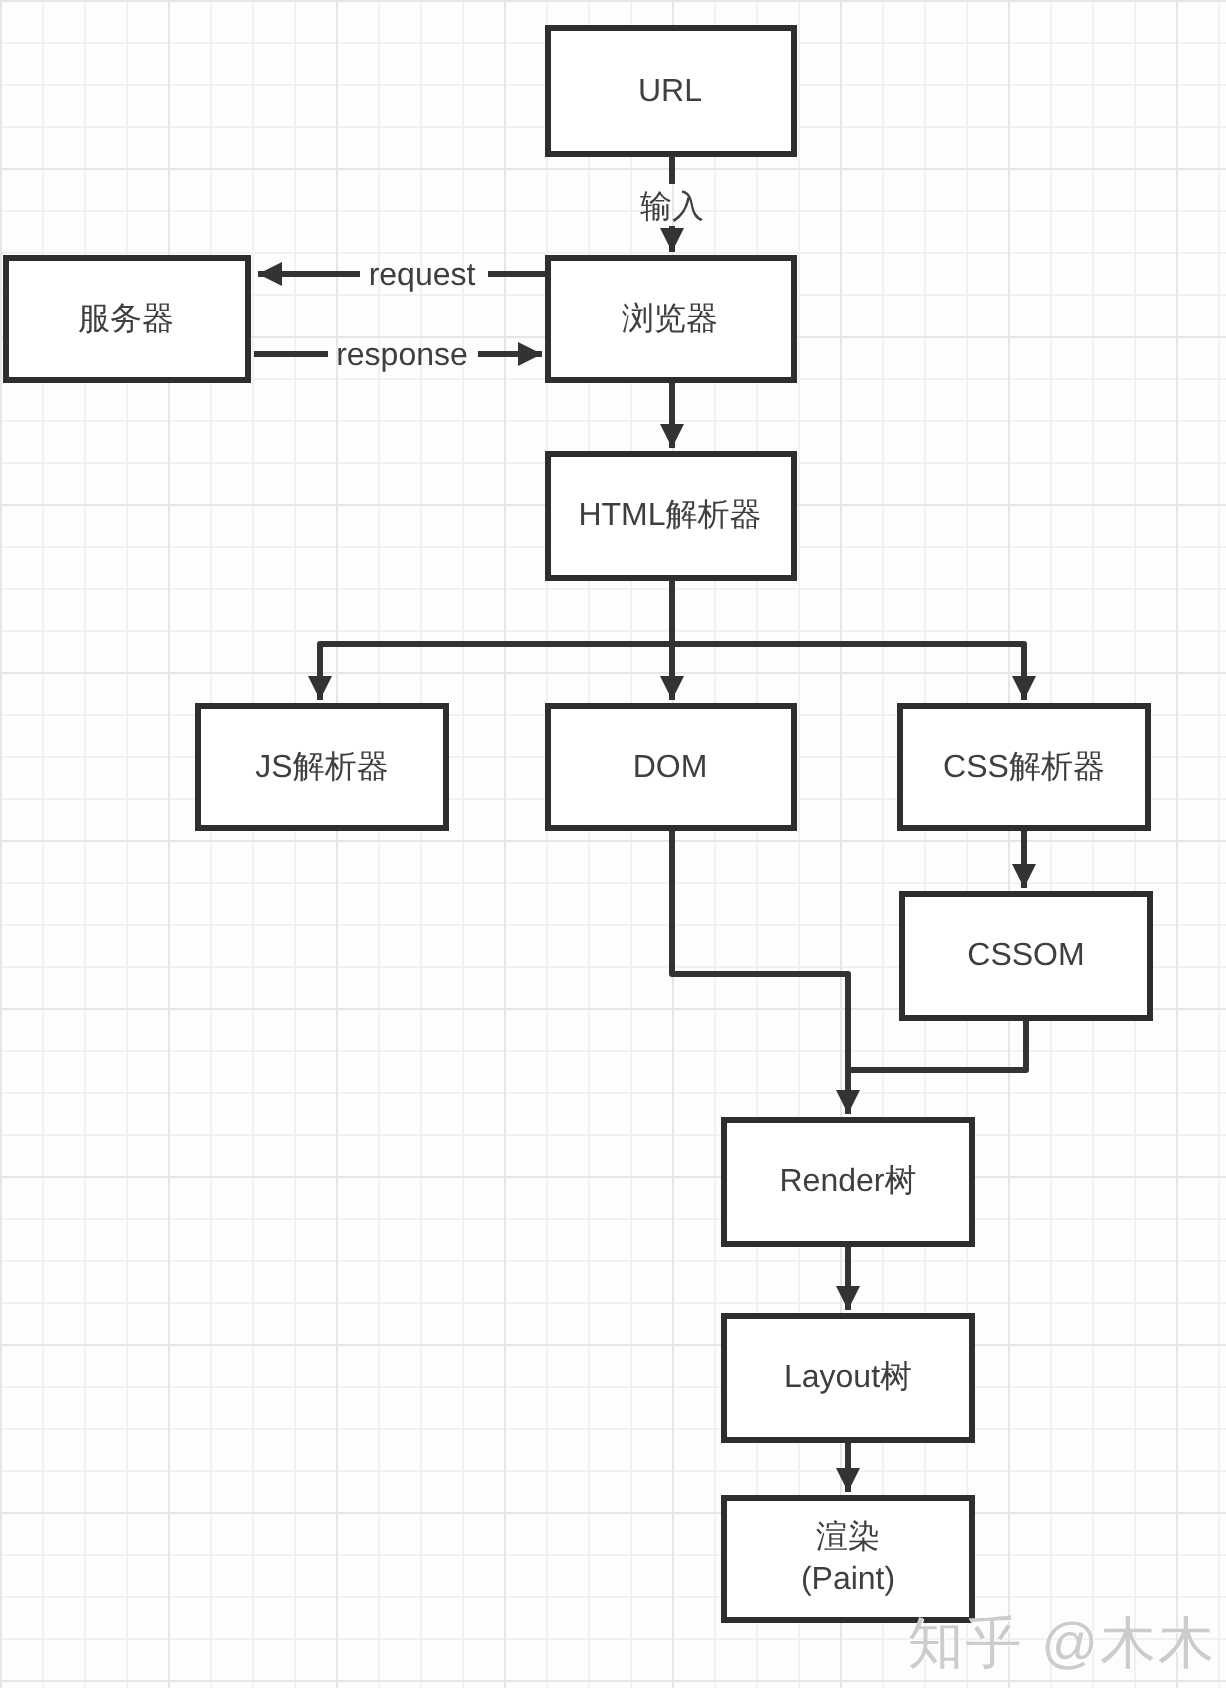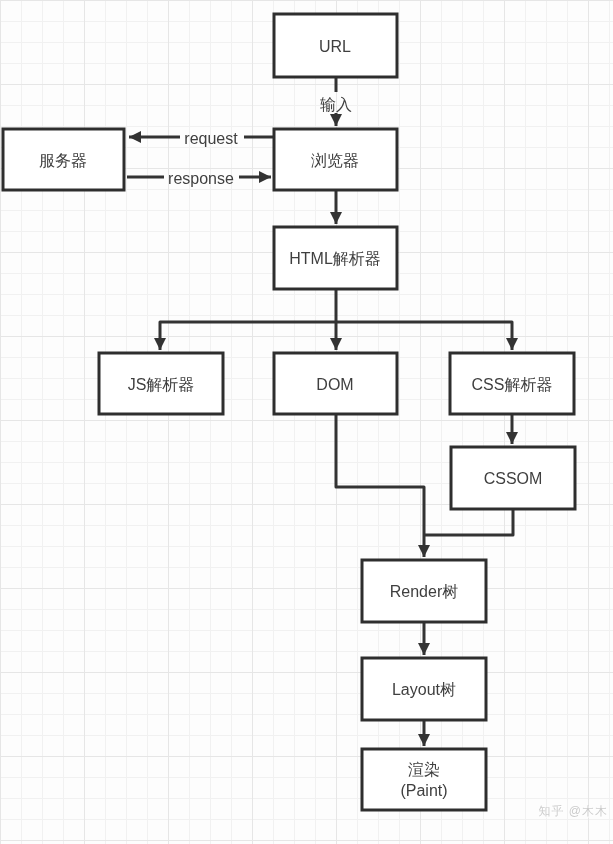--- a/index.html
+++ b/index.html
@@ -37,21 +37,21 @@
     fill: #3f3f3f;
     font-size: 16px;
     font-family: "Liberation Sans", sans-serif;
     text-anchor: middle;
     dominant-baseline: central;
   }
   .watermark {
     position: absolute;
     top: 803px;
     right: 5px;
-    font-size: 12px;
+    font-size: 28px;
     color: #cccccc;
     text-shadow: 0.5px 0.5px 0 #ffffff;
     letter-spacing: 1px;
     user-select: none;
     margin-left: 38px;
   }
 </style>
 </head>
 <body>
 

